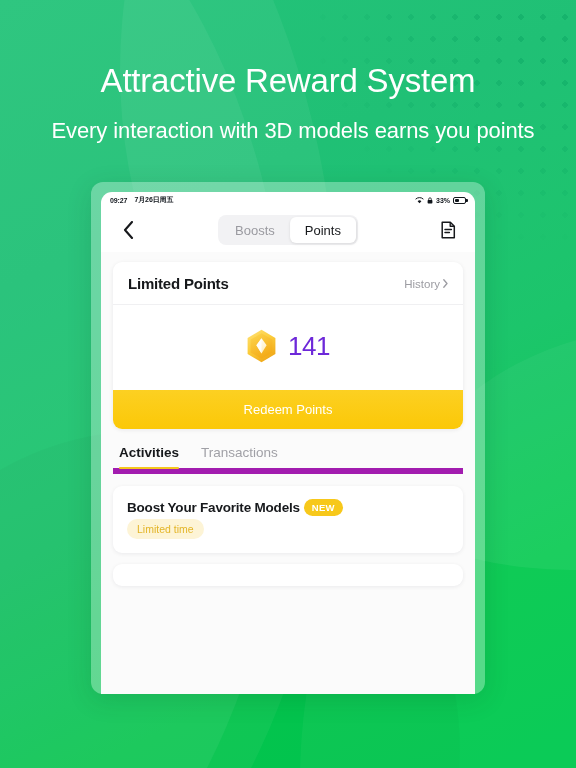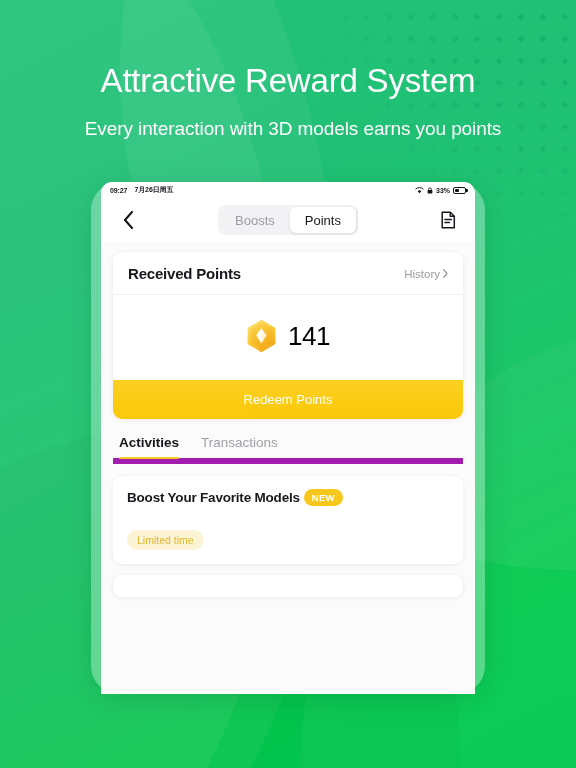--- a/index.html
+++ b/index.html
@@ -65,35 +65,35 @@
   }
   .headline {
     color:#ffffff;
     font-size:33px;
     font-weight:400;
     letter-spacing:-0.2px;
     line-height:1.15;
   }
   .subheadline {
     color:#ffffff;
-    font-size:19px;
+    font-size:22px;
     font-weight:400;
     margin-top:18px;
     letter-spacing:-0.1px;
     margin-left:10px;
   }
 
   
   .device {
     position:absolute;
     left:91px; top:182px;
     width:394px; height:512px;
     background:rgba(255,255,255,0.30);
-    border-radius:28px;
-    padding:0 10px 0 10px;
+    border-radius:12px;
+    padding:10px 10px 0 10px;
     box-shadow:0 6px 26px rgba(0,60,25,0.14);
     z-index:5;
   }
   .screen {
     width:100%; height:100%;
     background:#ffffff;
     border-radius:11px 11px 0 0;
     overflow:hidden;
     position:relative;
   }
@@ -202,21 +202,21 @@
   .pc-body {
     display:flex; align-items:center; justify-content:center;
     gap:11px;
     padding:24px 0 26px 0;
   }
   .gem {
     width:31px; height:35px;
     position:relative;
     flex:none;
   }
-  .pc-value { font-size:26px; font-weight:500; color:#000000; letter-spacing:-0.4px;}
+  .pc-value { font-size:26px; font-weight:500; color:#6d28d9; letter-spacing:-0.4px;}
   .redeem {
     background:linear-gradient(180deg,#fcd022 0%,#fbc807 100%);
     color:#ffffff;
     text-align:center;
     font-size:13px;
     padding:12px 0;
     cursor:pointer;
     font-weight:400;
   }
 
@@ -254,21 +254,21 @@
     background:#f7c81b;
     color:#ffffff;
     font-size:9.5px;
     font-weight:700;
     padding:3px 8px;
     border-radius:9px;
     letter-spacing:0.2px;
   }
   .limited-pill {
     display:inline-block;
-    margin-top:24px;
+    margin-top:3px;
     background:#fdf4d6;
     color:#e3b528;
     font-size:10.5px;
     padding:4px 10px;
     border-radius:10px;
   }
   .act-desc {
     margin-top:10px;
     font-size:11.5px;
     line-height:1.55;
@@ -337,21 +337,21 @@
           <path d="M9.2 1.3 V5.3 H13.2" stroke="#17191c" stroke-width="1.4" fill="none" stroke-linejoin="round"></path>
           <path d="M4 8.6 H10.4 M4 11.6 H8.4" stroke="#17191c" stroke-width="1.5" stroke-linecap="round"></path>
         </svg>
       </div>
     </div>
 
     <div class="content">
 
       <div class="points-card">
         <div class="pc-head">
-          <div class="pc-title">Received Points</div>
+          <div class="pc-title">Limited Points</div>
           <div class="pc-history">
             <span>History</span>
             <svg width="5" height="9" viewBox="0 0 5 9">
               <path d="M0.8 0.8 L4 4.5 L0.8 8.2" stroke="#9c9ca2" stroke-width="1.3" fill="none" stroke-linecap="round" stroke-linejoin="round"></path>
             </svg>
           </div>
         </div>
         <div class="pc-body">
           <div class="gem">
             <svg width="31" height="35" viewBox="0 0 31 35">

